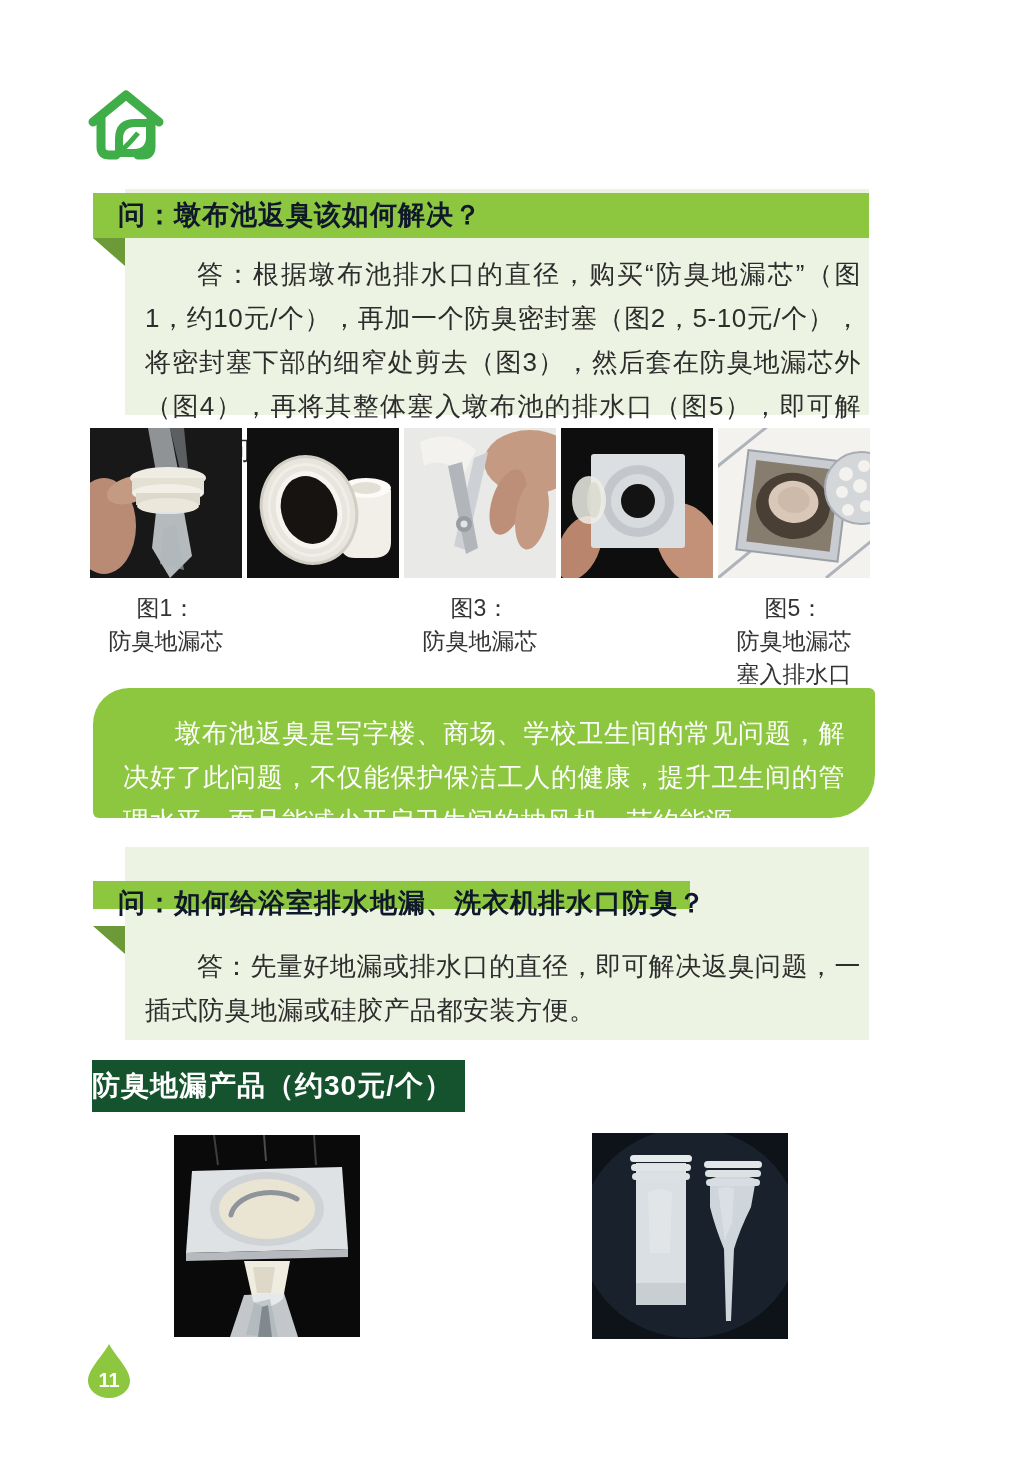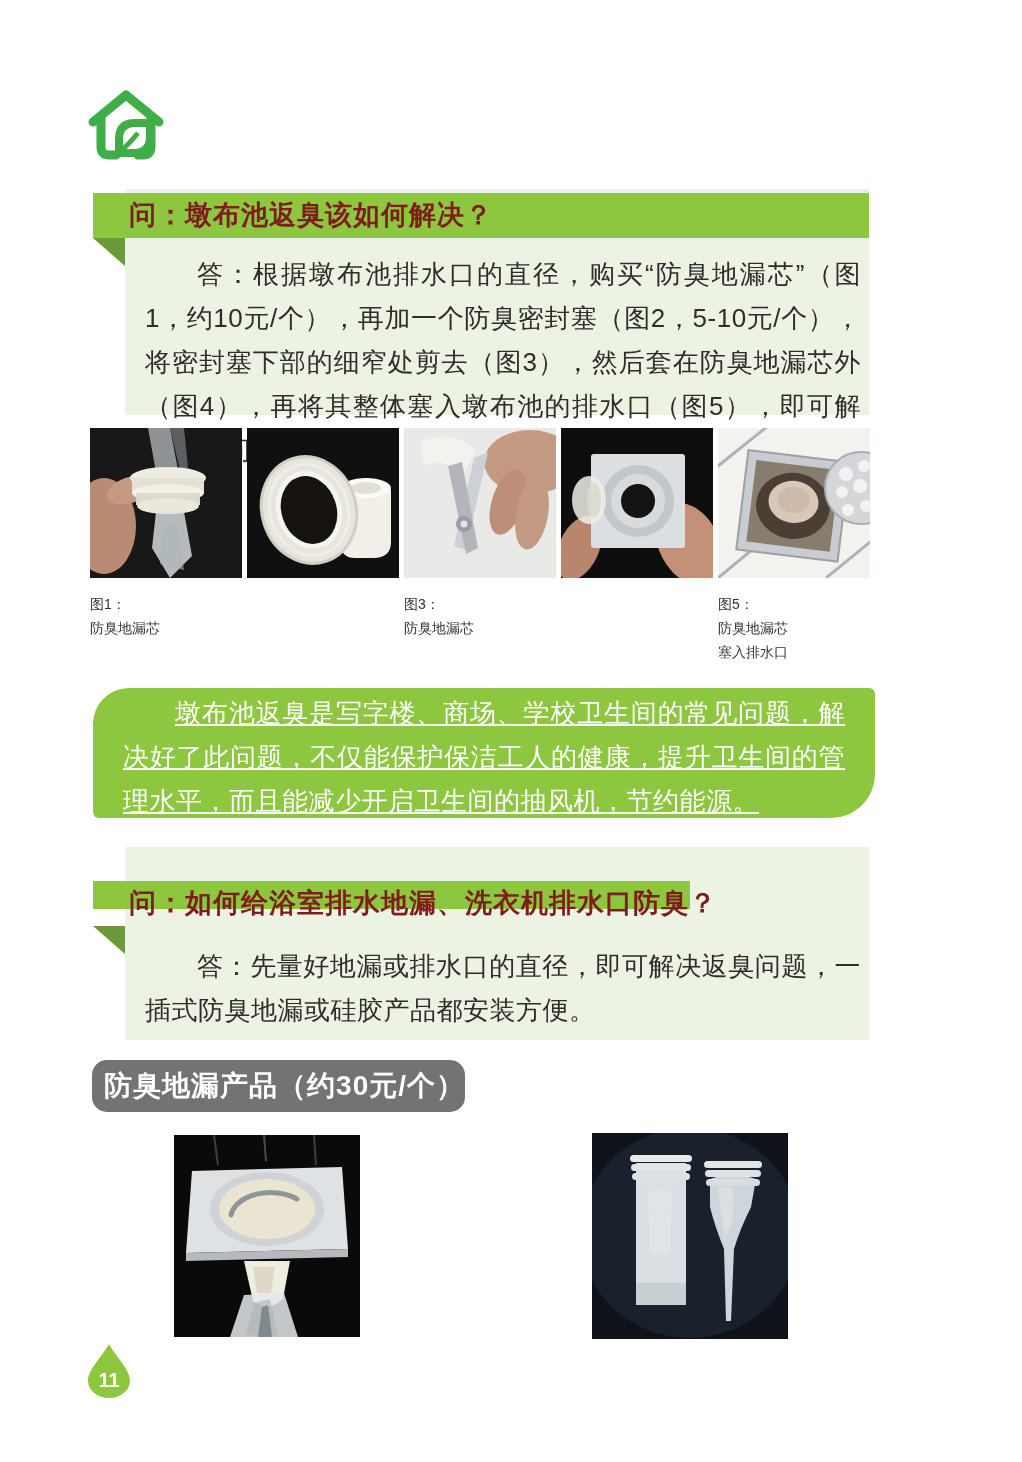--- a/index.html
+++ b/index.html
@@ -8,54 +8,54 @@
     position:relative; width:1022px; height:1462px; background:#ffffff;
     font-family:"Liberation Sans","DejaVu Sans",sans-serif; overflow:hidden;
   }
   .abs { position:absolute; }
 
   
   .panel { background:#edf3e2; }
 
   
   .qbar {
-    background:#8dc63f; color:#7f1d1d; font-weight:bold;
-    font-size:27px; line-height:45px; padding-left:36px;
+    background:#8dc63f; color:#0f172a; font-weight:bold;
+    font-size:27px; line-height:45px; padding-left:25px;
     letter-spacing:1px; white-space:nowrap;
   }
   .fold {
     width:32px; height:28px; background:#6d9a38;
     clip-path:polygon(0 0, 100% 0, 100% 100%);
   }
 
   .answer {
     color:#2d2d2d; font-size:26px; line-height:44px;
     text-align:justify; text-indent:2em; letter-spacing:0.5px;
   }
 
   .figrow { display:flex; justify-content:space-between; width:780px; }
   .figcell { width:152px; height:150px; overflow:hidden; }
   .figcell svg { display:block; }
 
   .caprow { display:flex; justify-content:space-between; width:780px; }
   .cap {
-    width:152px; color:#333333;
-    font-size:14px; line-height:24px; white-space:pre-line;
+    width:152px; text-align:center; color:#333333;
+    font-size:23px; line-height:33px; white-space:pre-line;
   }
   .cap-wide { width:160px; }
 
   .notebox {
     background:#8dc63f; color:#ffffff; font-size:26px; line-height:44px;
-    border-radius:36px 6px 44px 6px; padding:3px 30px 0 30px;
-    text-align:justify; text-indent:2em; letter-spacing:0.5px;text-decoration:underline;
+    border-radius:36px 6px 44px 6px; padding:23px 30px 0 30px;
+    text-align:justify; text-indent:2em; letter-spacing:0.5px;
   }
 
   .plabel {
-    background:#737373; color:#ffffff; font-weight:bold; font-size:28px;
-    line-height:52px; text-align:right; white-space:nowrap; letter-spacing:1px;border-radius:15px;
+    background:#14532d; color:#ffffff; font-weight:bold; font-size:28px;
+    line-height:52px; text-align:left; white-space:nowrap; letter-spacing:1px;
   }
 
   .photo { display:block; }
 </style>
 </head>
 <body>
 
 <div class="page">
 
   <svg class="abs" style="left:86px;top:83px;" width="80" height="86" viewBox="0 0 80 86">

